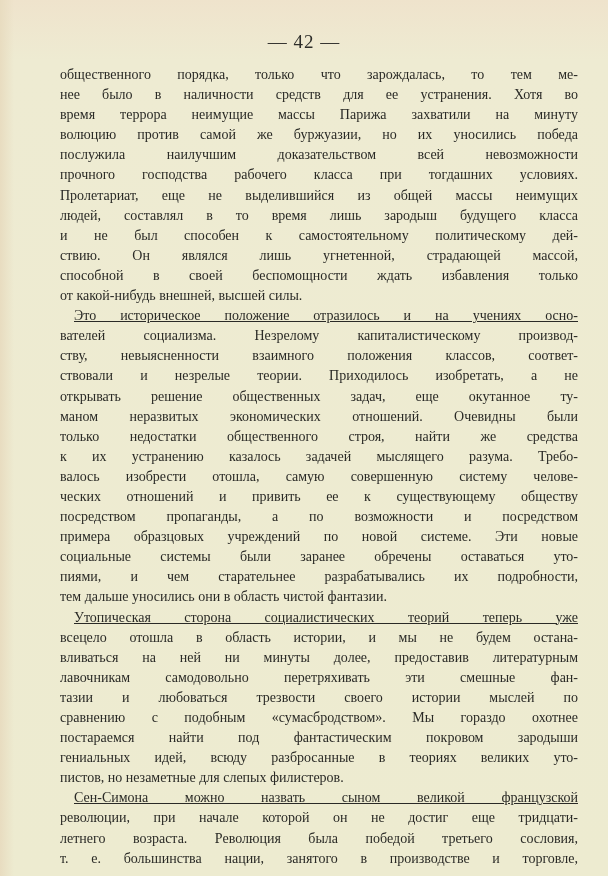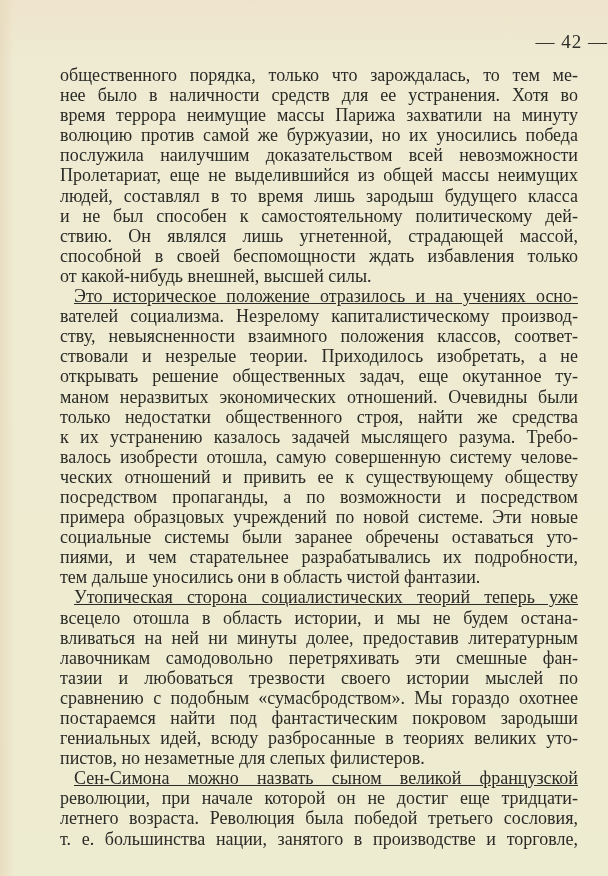--- a/index.html
+++ b/index.html
@@ -9,46 +9,47 @@
       position: relative;
       font-family: "Liberation Serif", "DejaVu Serif", serif;
       color: #2a2a26;
     }
     .page-edge-left {
       position: absolute; left: 0; top: 0; bottom: 0; width: 14px;
       background: linear-gradient(90deg, #e8dcc0, rgba(237,235,208,0));
     }
     .page-number {
       position: absolute; top: 31px; left: 0; width: 608px;
-      text-align: right; font-size: 19px; letter-spacing: 1px; color: #2e2e2a;
+      text-align: center; font-size: 19px; letter-spacing: 1px; color: #2e2e2a;
     }
     .text-block {
       position: absolute; left: 60px; top: 65px; width: 518px;
     }
     .line {
       display: block; height: 20.1px; line-height: 20.1px;
-      font-size: 18px; white-space: nowrap;
+      font-size: 14px; white-space: nowrap;
       text-align: justify; text-align-last: justify;
     }
     .line.indent { padding-left: 14px; text-decoration: underline; }
     .line.last { text-align-last: left; }
   </style>
 </head>
 <body>
 
 <div class="page-edge-left"></div>
 
 <div class="page-number">— 42 —</div>
 
 <div class="text-block" id="text-block">
     <span class="line">общественного порядка, только что зарождалась, то тем ме-</span>
     <span class="line">нее было в наличности средств для ее устранения. Хотя во</span>
     <span class="line">время террора неимущие массы Парижа захватили на минуту</span>
     <span class="line">волюцию против самой же буржуазии, но их уносились победа</span>
     <span class="line">послужила наилучшим доказательством всей невозможности</span>
+    <span class="line">прочного господства рабочего класса при тогдашних условиях.</span>
     <span class="line">Пролетариат, еще не выделившийся из общей массы неимущих</span>
     <span class="line">людей, составлял в то время лишь зародыш будущего класса</span>
     <span class="line">и не был способен к самостоятельному политическому дей-</span>
     <span class="line">ствию. Он являлся лишь угнетенной, страдающей массой,</span>
     <span class="line">способной в своей беспомощности ждать избавления только</span>
     <span class="line last">от какой-нибудь внешней, высшей силы.</span>
     <span class="line indent">Это историческое положение отразилось и на учениях осно-</span>
     <span class="line">вателей социализма. Незрелому капиталистическому производ-</span>
     <span class="line">ству, невыясненности взаимного положения классов, соответ-</span>
     <span class="line">ствовали и незрелые теории. Приходилось изобретать, а не</span>

